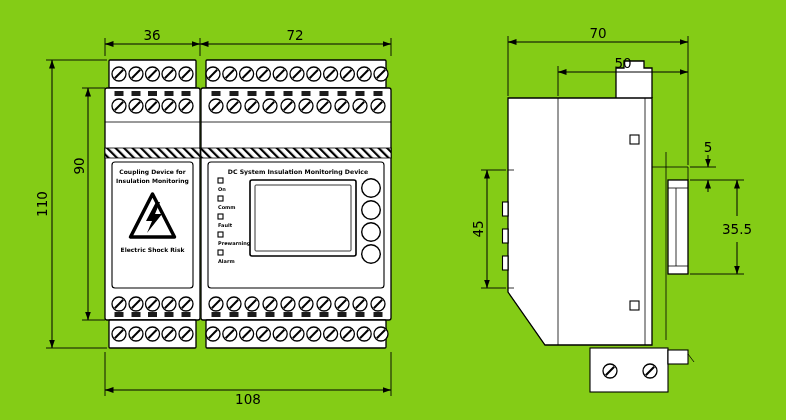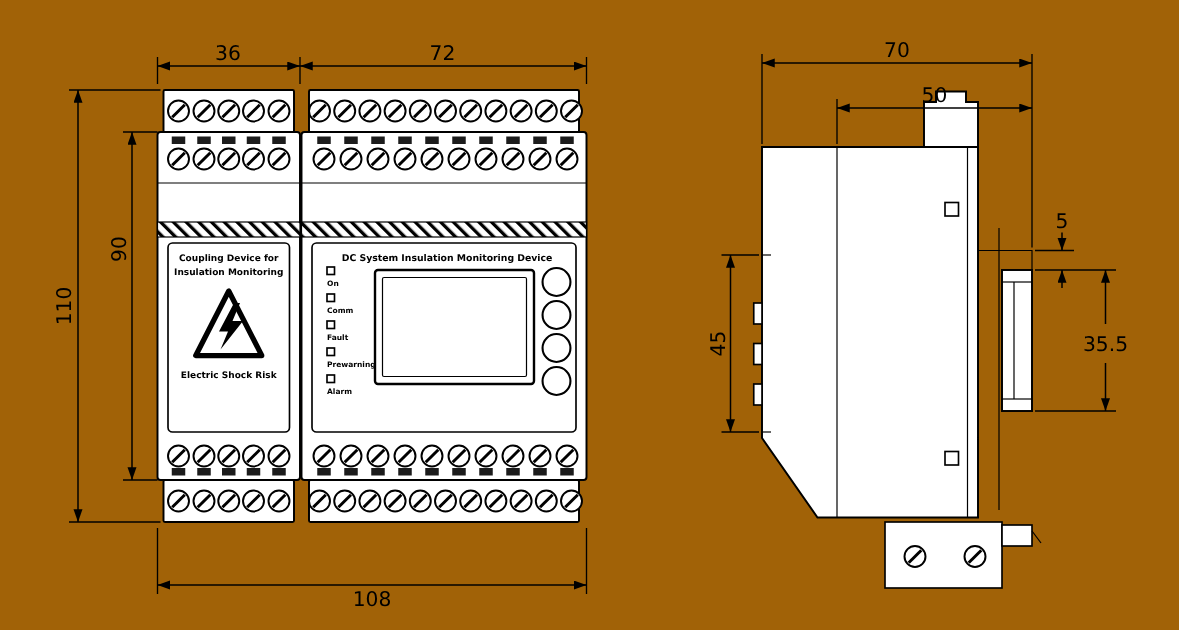--- a/index.html
+++ b/index.html
@@ -1,16 +1,16 @@
 <!DOCTYPE html>
 <html><head>
 <meta charset="utf-8">
 <style>
   html,body{margin:0;padding:0;background:#fff;}
-  .stage{position:relative;width:786px;height:420px;background:#a16207;overflow:hidden;}
+  .stage{position:relative;width:786px;height:420px;background:#84cc16;overflow:hidden;}
   svg{display:block;}
   text{font-family:"DejaVu Sans","Liberation Sans",sans-serif;fill:#000;}
   .dimtxt{font-size:13.5px;}
   .t6{font-size:6px;font-weight:bold;}
   .t62{font-size:6.2px;font-weight:bold;}
   .t5{font-size:5px;font-weight:bold;}
   .ol{fill:#fff;stroke:#000;stroke-width:1.3;}
   .ol2{fill:#fff;stroke:#000;stroke-width:1.1;}
   .thin{stroke:#000;stroke-width:0.8;fill:none;}
   .ext{stroke:#000;stroke-width:0.9;fill:none;}

